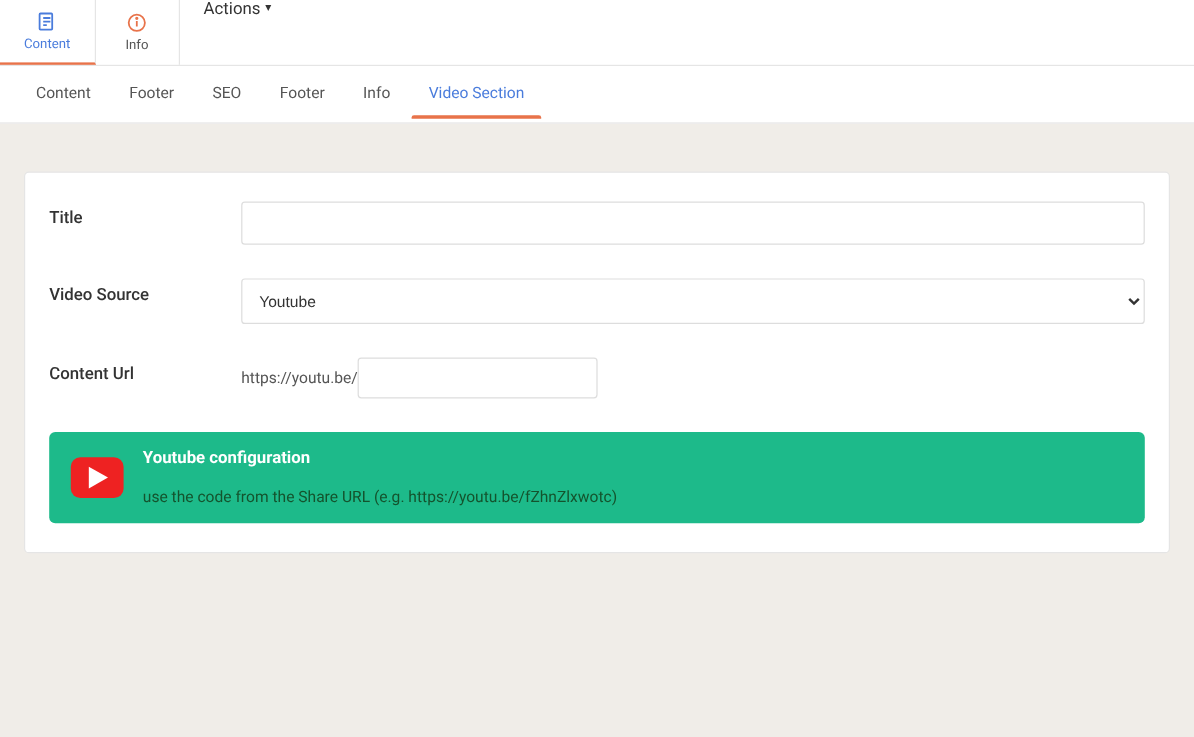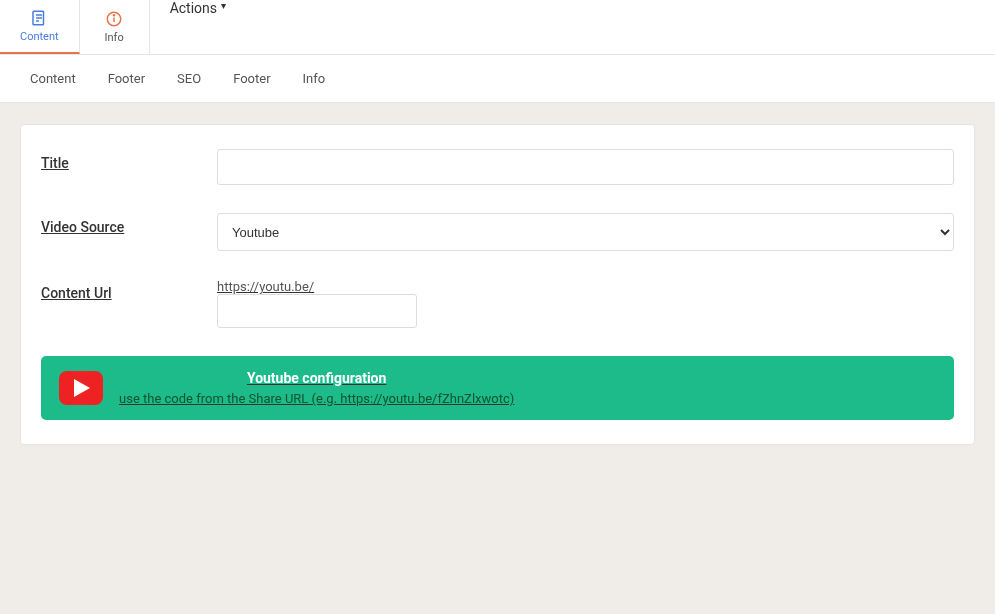--- a/index.html
+++ b/index.html
@@ -90,22 +90,21 @@
       position: absolute;
       bottom: -1px;
       left: 0;
       right: 0;
       height: 3px;
       background: #e8734a;
       border-radius: 2px 2px 0 0;
     }
     
     .main-content {
-      padding: 21px 20px;
-      text-decoration: underline;
+      padding: 40px 20px;
     }
     .form-card {
       background: #fff;
       border: 1px solid #e5e5e5;
       border-radius: 4px;
       padding: 24px 20px;
       max-width: 960px;
     }
     .form-row {
       display: flex;
@@ -115,21 +114,20 @@
     .form-label {
       width: 160px;
       min-width: 160px;
       font-size: 14px;
       color: #333;
       font-weight: 500;
       padding-top: 6px;
     }
     .form-field {
       flex: 1;
-      margin-left: 16px;
     }
     .form-input {
       width: 100%;
       height: 36px;
       border: 1px solid #ddd;
       border-radius: 3px;
       padding: 0 10px;
       font-size: 13px;
       outline: none;
       color: #333;
@@ -141,21 +139,21 @@
       border-radius: 3px;
       padding: 0 10px;
       font-size: 13px;
       outline: none;
       color: #333;
       background: #fff;
       appearance: auto;
     }
     .youtube-url-wrap {
       display: flex;
-      flex-direction: column;
+      align-items: center;
     }
     .url-prefix {
       font-size: 13px;
       color: #555;
       white-space: nowrap;
       margin-right: 0;
     }
     .url-suffix-input {
       height: 34px;
       border: 1px solid #ddd;
@@ -189,22 +187,21 @@
       width: 0;
       height: 0;
       border-top: 9px solid transparent;
       border-bottom: 9px solid transparent;
       border-left: 16px solid #fff;
       margin-left: 2px;
     }
     .info-text-wrap {
       display: flex;
       flex-direction: column;
-      gap: 5px;
-      text-align: center;
+      gap: 17px;
     }
     .info-title {
       font-weight: 700;
       color: #fff;
       font-size: 14px;
     }
     .info-desc {
       color: #14532d;
       font-size: 13px;
     }
@@ -247,20 +244,23 @@
   </div>
   <div class="tab-item">
     <span>SEO</span>
   </div>
   <div class="tab-item">
     <span>Footer</span>
   </div>
   <div class="tab-item">
     <span>Info</span>
   </div>
+  <div class="tab-item active">
+    <span>Video Section</span>
+  </div>
 </div>
 
 <div class="main-content">
   <div class="form-card">
 
     <div class="form-row">
       <div class="form-label">Title</div>
       <div class="form-field">
         <input class="form-input" type="text" value="" style="">
       </div>

